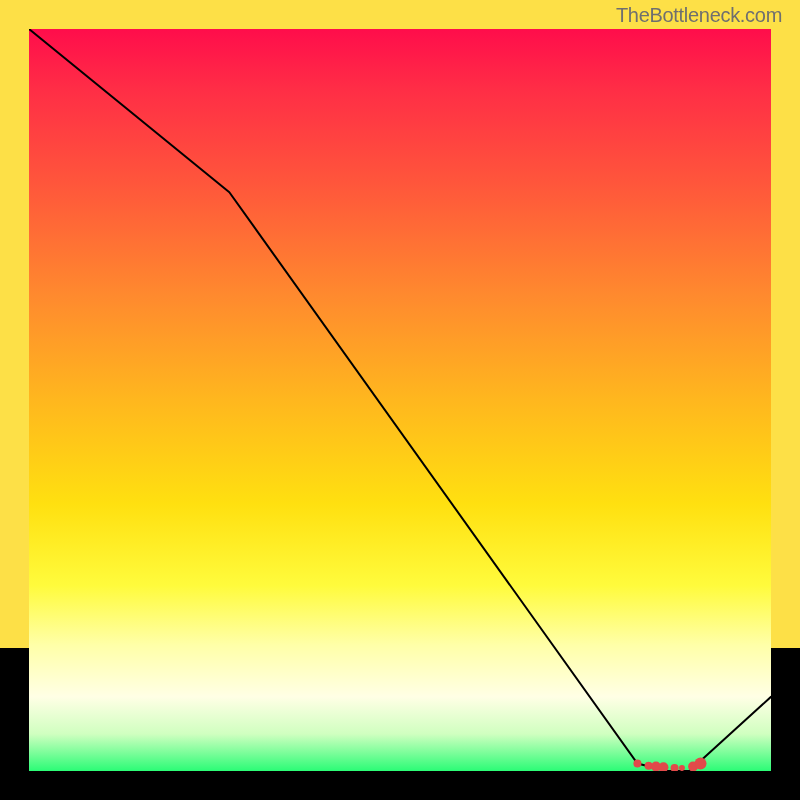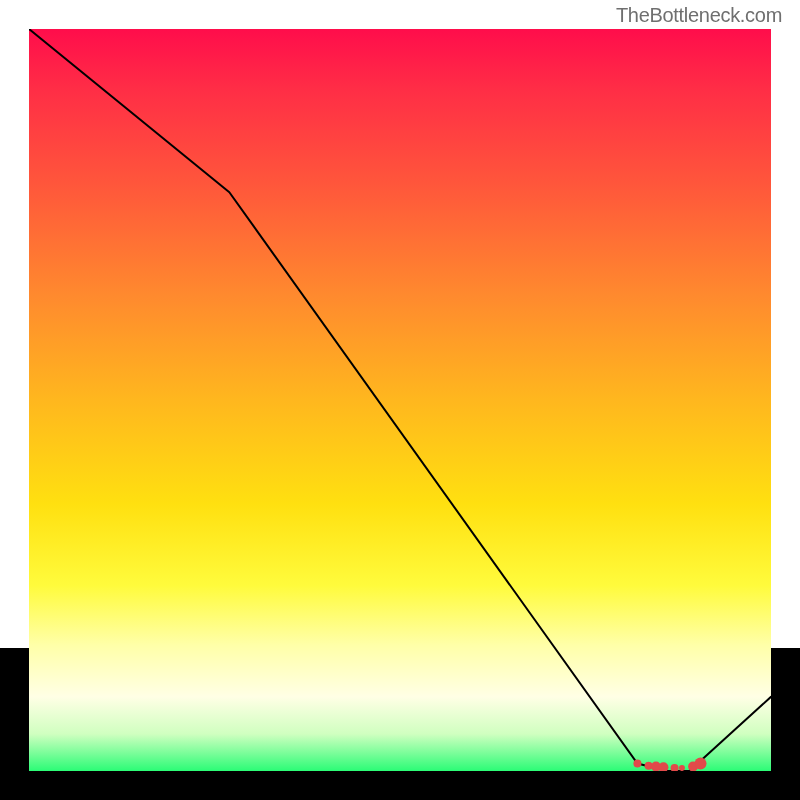--- a/index.html
+++ b/index.html
@@ -8,21 +8,21 @@
     width: 800px;
     height: 800px;
     background: #000;
     font-family: Arial, Helvetica, sans-serif;
     overflow: hidden;
   }
   .container {
     position: relative;
     width: 800px;
     height: 648px;
-    background: #ffffff;
+    background: #fde047;
   }
   .watermark {
     position: absolute;
     top: 4px;
     right: 18px;
     color: #6f6f6f;
     font-size: 20px;
     font-weight: 500;
     letter-spacing: -0.3px;
     z-index: 4;

